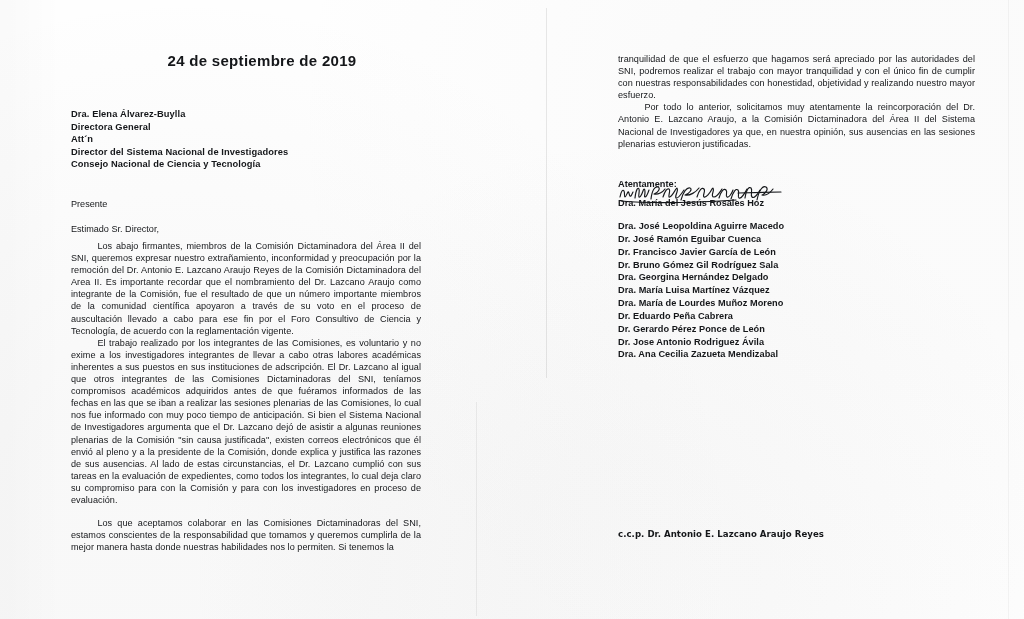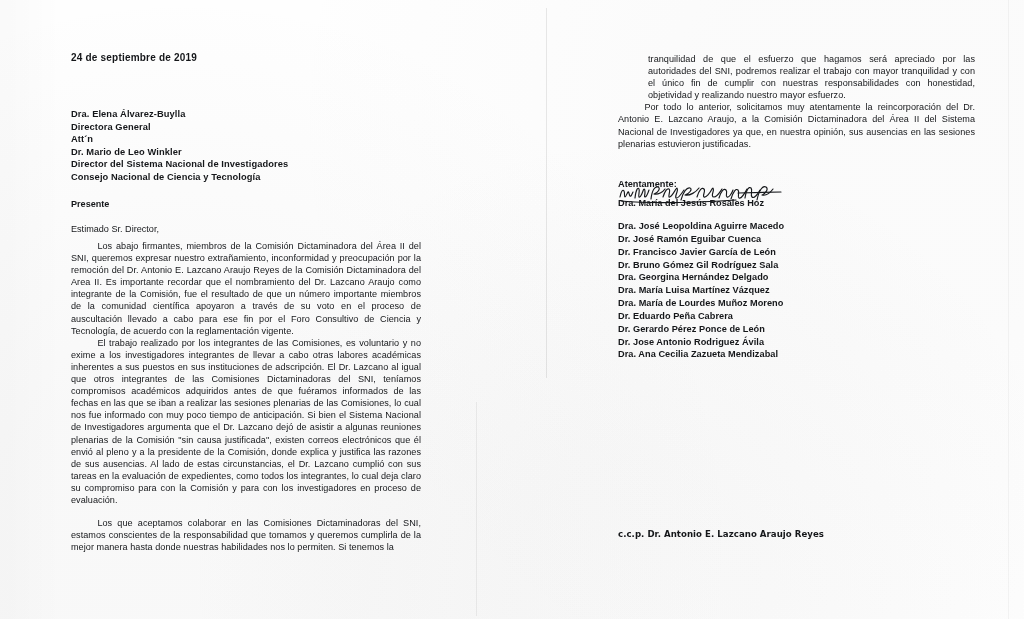--- a/index.html
+++ b/index.html
@@ -42,25 +42,25 @@
     width: 1px;
     background: rgba(0,0,0,.085);
     pointer-events: none;
   }
   .fold-top    { left: 546px; top: 8px;   height: 370px; }
   .fold-bottom { left: 476px; top: 402px; height: 214px; background: rgba(0,0,0,.06); }
   .fold-right  { left: 1008px; top: 0;    height: 619px; background: rgba(0,0,0,.04); }
 
   .date-line {
     position: absolute;
-    left: 71px;
+    left: 87px;
     top: 52px;
     width: 350px;
-    text-align: left;
-    font-size: 10px;
+    text-align: center;
+    font-size: 15px;
     font-weight: bold;
     letter-spacing: .02em;
   }
 
   .addressee {
     position: absolute;
     left: 71px;
     top: 108px;
     font-size: 9.3px;
     font-weight: bold;
@@ -68,21 +68,21 @@
     letter-spacing: .01em;
   }
   .addressee div { white-space: nowrap; }
 
   .salute {
     position: absolute;
     left: 71px;
     font-size: 9.1px;
     line-height: 12px;
   }
-  .salute-presente { top: 198px; font-weight: bold; }
+  .salute-presente { top: 198px; }
   .salute-estimado { top: 223px; }
 
   .body-left {
     position: absolute;
     left: 71px;
     top: 240px;
     width: 350px;
   }
 
   p.par {
@@ -96,21 +96,21 @@
   }
   p.par.gap   { margin-top: 11px; }
   p.par.tight { margin-top: 0; }
 
   .body-right {
     position: absolute;
     left: 618px;
     top: 53px;
     width: 357px;
   }
-  p.par.noindent { text-indent: 0; margin-left: 30px; }
+  p.par.noindent { text-indent: 0; }
 
   .closing {
     position: absolute;
     left: 618px;
     top: 179px;
     font-size: 9.2px;
     font-weight: bold;
     text-align: center;
   }
 
@@ -168,21 +168,20 @@
   <div class="fold fold-top"></div>
   <div class="fold fold-bottom"></div>
   <div class="fold fold-right"></div>
 
   <div class="date-line">24 de septiembre de 2019</div>
 
   <div class="addressee">
     <div>Dra. Elena Álvarez-Buylla</div>
     <div>Directora General</div>
     <div>Att´n</div>
-    <div>Dr. Mario de Leo Winkler</div>
     <div>Director del Sistema Nacional de Investigadores</div>
     <div>Consejo Nacional de Ciencia y Tecnología</div>
   </div>
 
   <div class="salute salute-presente">Presente</div>
 
   <div class="salute salute-estimado">Estimado Sr. Director,</div>
 
   <div class="body-left">
     <p class="par">Los abajo firmantes, miembros de la Comisión Dictaminadora del Área II del SNI, queremos expresar nuestro extrañamiento, inconformidad y preocupación por la remoción del Dr. Antonio E. Lazcano Araujo Reyes de la Comisión Dictaminadora del Area II. Es importante recordar que el nombramiento del Dr. Lazcano Araujo como integrante de la Comisión, fue el resultado de que un número importante miembros de la comunidad científica apoyaron a través de su voto  en el proceso de auscultación llevado a cabo para ese fin por el Foro Consultivo de Ciencia y Tecnología, de acuerdo con la reglamentación vigente.</p>

